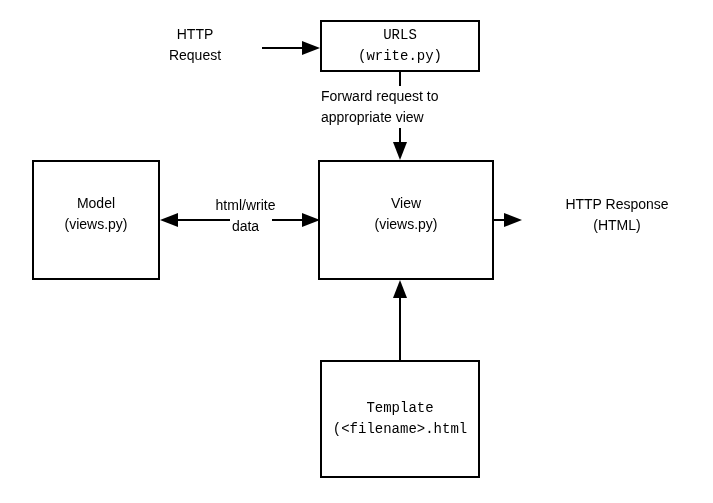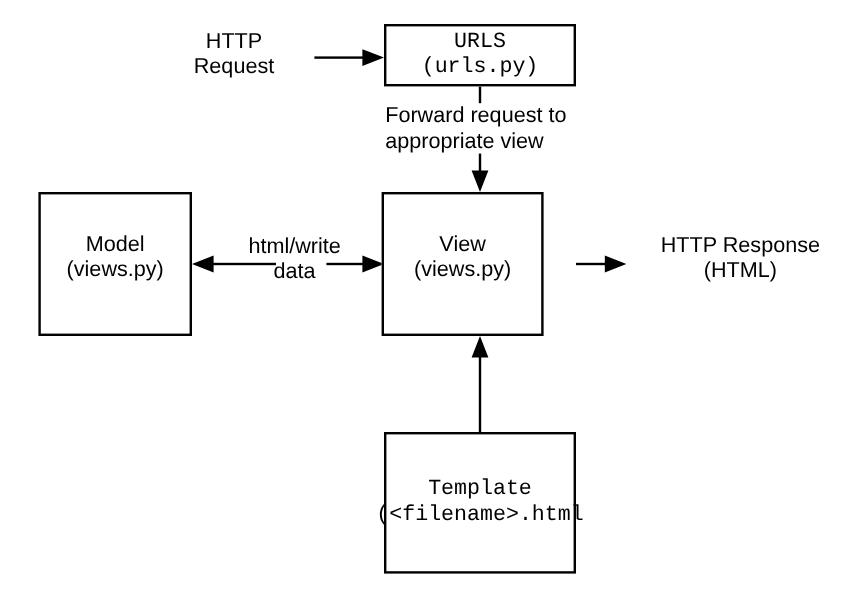--- a/index.html
+++ b/index.html
@@ -11,21 +11,21 @@
     margin: 0;
     padding: 0;
     background: var(--bg);
   }
   .canvas {
     position: relative;
     width: 713px;
     height: 503px;
     background: var(--bg);
     font-family: "Liberation Sans", sans-serif;
-    font-size: 18px;
+    font-size: 14px;
     line-height: 21px;
     color: var(--text);
     overflow: hidden;
   }
   .box {
     position: absolute;
     box-sizing: border-box;
     border: 2px solid var(--line);
     background: var(--bg);
     display: flex;
@@ -88,34 +88,34 @@
 <div class="canvas">
 
   <div class="label center" style="left:148px; top:24px; width:94px;">HTTP
 Request</div>
 
   <div class="hline" style="left:262px; top:47px; width:44px;"></div>
   <div class="head right" style="left:302px; top:41px;"></div>
 
   <div class="box" style="left:320px; top:20px; width:160px; height:52px;font-family:Liberation Mono, monospace;">
     <div>URLS</div>
-    <div>(urls.py)</div>
+    <div>(write.py)</div>
   </div>
 
   <div class="vline" style="left:399px; top:72px; height:74px;"></div>
   <div class="head down" style="left:393px; top:142px;"></div>
   <div class="label on-line" style="left:321px; top:86px;">Forward request to
 appropriate view</div>
 
   <div class="box lift" style="left:32px; top:160px; width:128px; height:120px;">
     <div>Model</div>
     <div>(views.py)</div>
   </div>
 
-  <div class="box lift" style="left:318px; top:160px; width:135px; height:120px;">
+  <div class="box lift" style="left:318px; top:160px; width:176px; height:120px;">
     <div>View</div>
     <div>(views.py)</div>
   </div>
 
   <div class="head left" style="left:160px; top:213px;"></div>
   <div class="hline" style="left:176px; top:219px; width:54px;"></div>
   <div class="label center" style="left:198px; top:195px; width:95px;">html/write
 data</div>
   <div class="hline" style="left:272px; top:219px; width:32px;"></div>
   <div class="head right" style="left:302px; top:213px;"></div>

